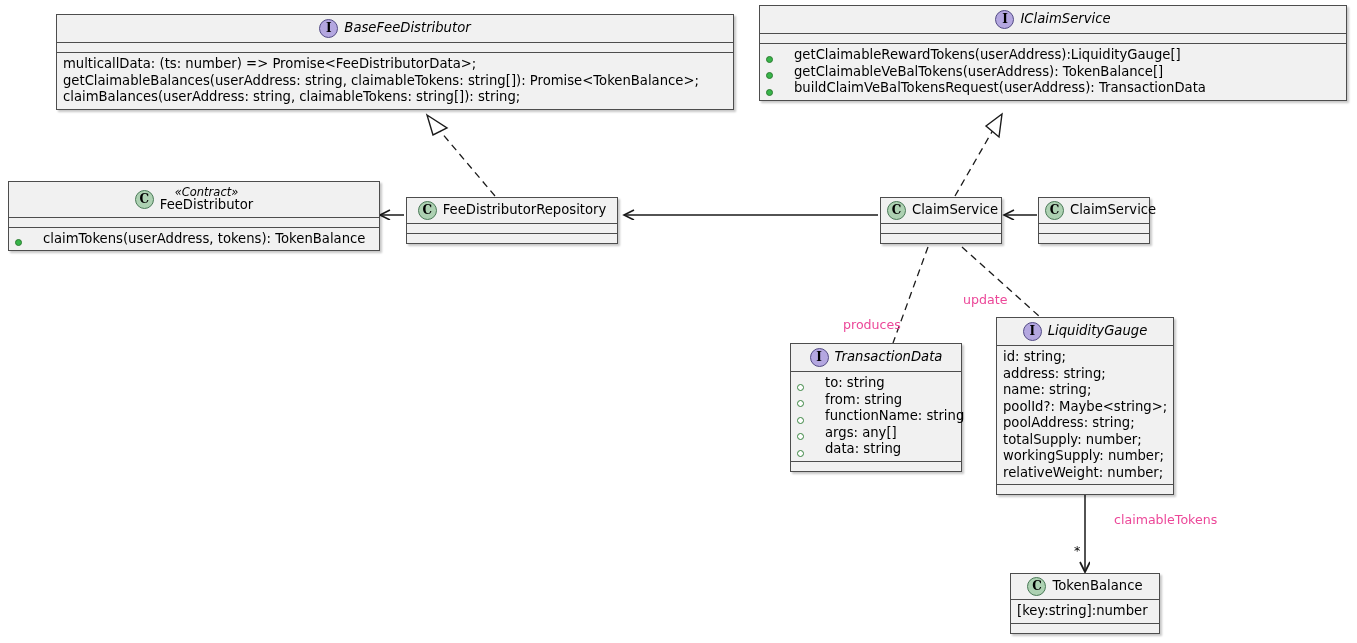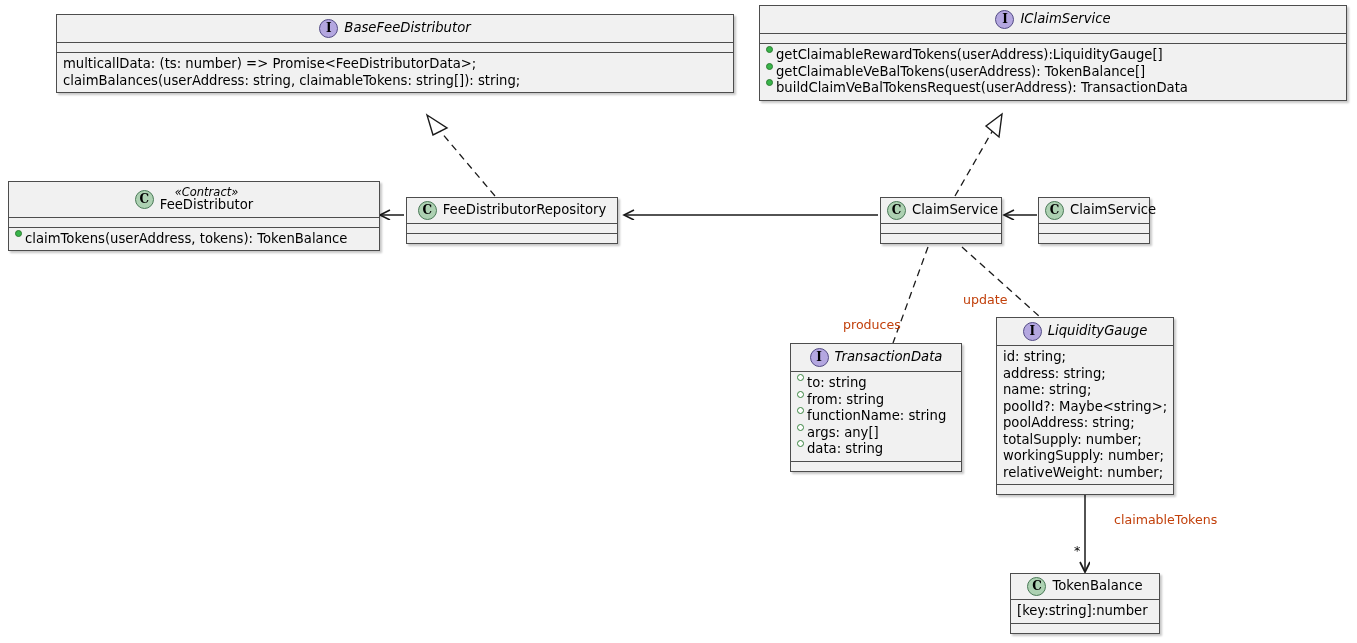--- a/index.html
+++ b/index.html
@@ -73,38 +73,38 @@
   .ticon.iface { background: #b4a7e0; border: 1.4px solid #534b85; }
   .ticon.cls   { background: #add1b2; border: 1.4px solid #4a7a57; }
 
   .uml-sep { height: 1px; background: #4d4d4d; width: 100%; }
   .uml-compartment {
     padding: 3px 6px 3px 6px;
     line-height: 1.22;
     background: #f1f1f1;
   }
   .uml-compartment.empty { height: 9px; padding: 0; }
-  .member { white-space: nowrap; display: flex; align-items: flex-start; gap: 3px; }
+  .member { white-space: nowrap; display: flex; align-items: flex-end; gap: 21px; }
   .member .txt { line-height: 1.25; }
   .vis {
     width: 7px; height: 7px;
     border-radius: 50%;
     flex: 0 0 auto;
     position: relative;
     top: -1px;
   }
   .vis.pub-filled { background: #38b54a; border: 1px solid #2e7d32; }
   .vis.pub-hollow { background: #ffffff; border: 1px solid #38843f; }
   .plain-line { white-space: nowrap; line-height: 1.25; }
 
   
   .edge-label {
     position: absolute;
     font-size: 12.6px;
-    color: #c2410c;
+    color: #ec4899;
     white-space: nowrap;
     background: transparent;
   }
   .mult-label {
     position: absolute;
     font-size: 12.6px;
     color: #000000;
     white-space: nowrap;
   }
 </style>
@@ -168,20 +168,21 @@
       <span class="hdr-inline">
         <span class="ticon iface">I</span>
         <span class="type-name iface">BaseFeeDistributor</span>
       </span>
     </div>
     <div class="uml-sep"></div>
     <div class="uml-compartment empty"></div>
     <div class="uml-sep"></div>
     <div class="uml-compartment">
       <div class="plain-line">multicallData: (ts: number) =&gt; Promise&lt;FeeDistributorData&gt;;</div>
+      <div class="plain-line">getClaimableBalances(userAddress: string, claimableTokens: string[]): Promise&lt;TokenBalance&gt;;</div>
       <div class="plain-line">claimBalances(userAddress: string, claimableTokens: string[]): string;</div>
     </div>
   </div>
 
   <div class="uml-box" style="left:759px; top:5px; width:588px;">
     <div class="uml-header">
       <span class="hdr-inline">
         <span class="ticon iface">I</span>
         <span class="type-name iface">IClaimService</span>
       </span>

